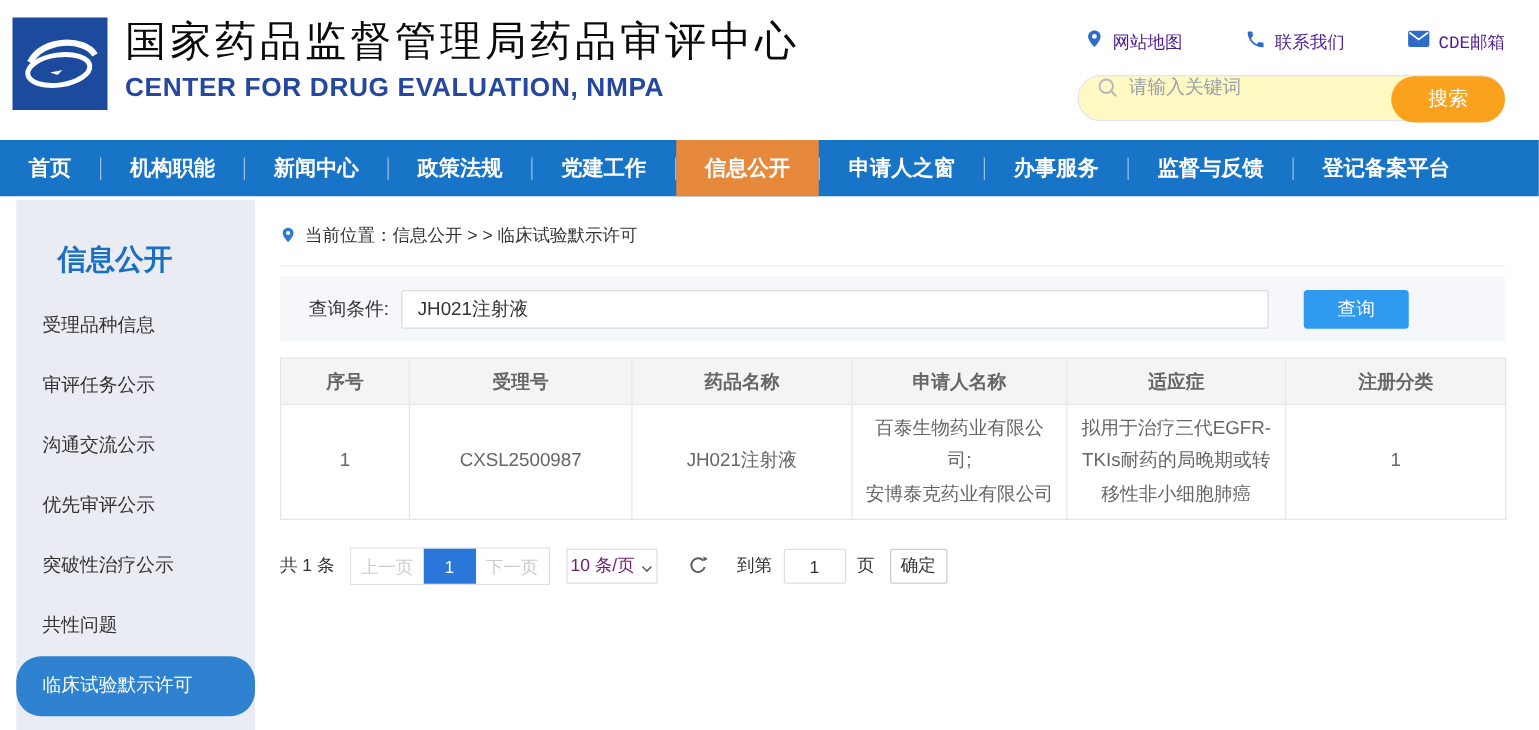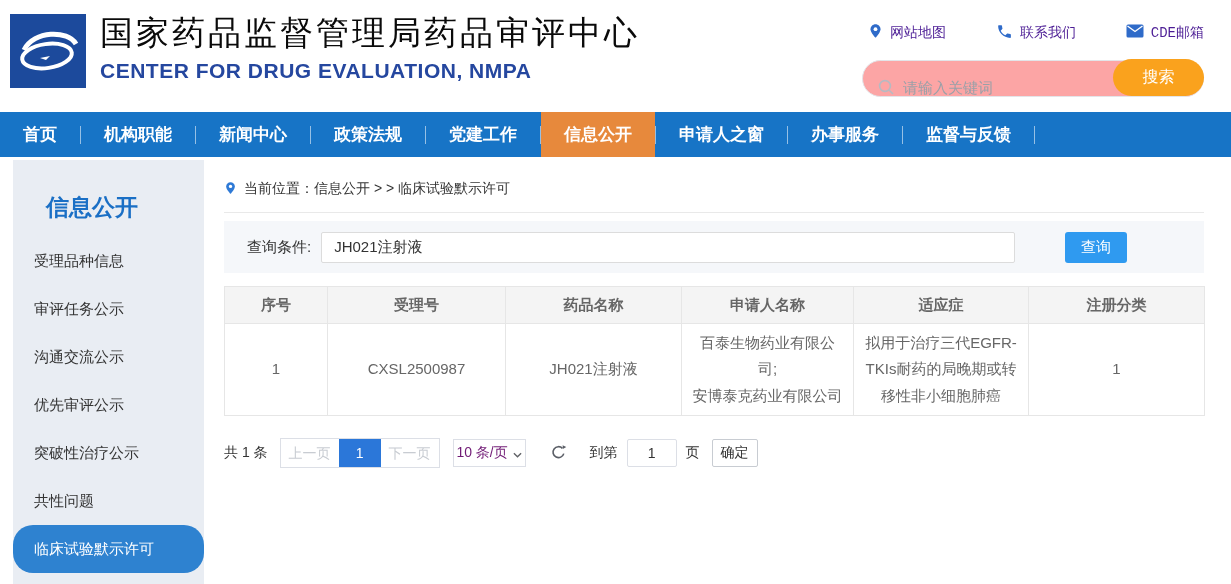--- a/index.html
+++ b/index.html
@@ -10,21 +10,21 @@
   .header { position:absolute; left:0; top:0; width:1231px; height:112px; background:#fff; }
   .logo { position:absolute; left:10px; top:14px; width:76px; height:74px; background:#1c4a9c; }
   .title-block { position:absolute; left:100px; top:14px; }
   .site-title { font-size:33px; font-weight:normal; color:#0a0a0a; letter-spacing:3px; line-height:1.15; }
   .site-subtitle { margin-top:7px; font-size:21px; font-weight:bold; color:#25479f; letter-spacing:0.5px; }
 
   .top-links { position:absolute; left:868px; top:22px; width:336px; display:flex; justify-content:space-between; }
   .top-link { display:flex; align-items:center; gap:7px; font-size:14px; color:#4c1d95; cursor:pointer;font-family:Liberation Mono, monospace; }
 
   .search-bar { position:absolute; left:862px; top:60px; width:342px; height:37px;
-    border:1px solid #e3e5e9; border-radius:19px; background:#fca5a5; display:flex; align-items:flex-end; }
+    border:1px solid #e3e5e9; border-radius:19px; background:#fef9c3; display:flex; align-items:flex-start; }
   .search-bar .mag { margin-left:14px; display:flex; }
   .search-input { flex:1; border:none; outline:none; background:transparent; margin-left:8px;
     font-size:15px; color:#333; font-family:inherit; }
   .search-input::placeholder { color:#9aa0a8; }
   .search-btn { width:91px; height:37px; margin-right:-1px; border:none; border-radius:19px;
     background:#faa21d; color:#fff; font-size:16px; cursor:pointer; font-family:inherit; }
 
   
   .nav { position:absolute; left:0; top:112px; width:1231px; height:45px; background:#1774c6;
     display:flex; align-items:center; padding-left:0; }
@@ -41,21 +41,21 @@
 
   
   .main { position:absolute; left:224px; top:178px; width:980px; }
   .breadcrumb { display:flex; align-items:center; gap:7px; height:22px; font-size:14px; color:#333; }
   .hr { margin-top:12px; border-bottom:1px solid #e9e9e9; }
 
   .query-panel { margin-top:8px; height:52px; background:#f5f7fa; display:flex; align-items:center; padding:0 0 0 23px; }
   .query-label { font-size:15px; color:#333; }
   .query-input { margin-left:10px; width:694px; height:31px; border:1px solid #dcdcdc; border-radius:2px;
     background:#fff; padding-left:12px; font-size:15px; color:#333; outline:none; font-family:inherit; }
-  .query-btn { margin-left:auto; margin-right:77px; width:62px; height:31px; border:none; border-radius:3px;
+  .query-btn { margin-left:auto; margin-right:77px; width:84px; height:31px; border:none; border-radius:3px;
     background:#2f9af0; color:#fff; font-size:15px; cursor:pointer; font-family:inherit; }
 
   table.results { margin-top:13px; width:980px; border-collapse:collapse; table-layout:fixed; }
   .results th { height:37px; background:#f4f4f4; border:1px solid #e6e6e6; font-size:15px;
     font-weight:bold; color:#666; }
   .results td { height:78px; border:1px solid #e6e6e6; text-align:center; vertical-align:middle;
     font-size:15px; color:#666; line-height:1.75; padding:6px 10px; }
   .cell-applicant { white-space:pre-line; }
 
   .pagination { margin-top:22px; display:flex; align-items:center; font-size:14px; color:#333; }
@@ -144,20 +144,21 @@
   <div class="nav-item">党建工作</div>
   <div class="nav-sep"></div>
   <div class="nav-item active">信息公开</div>
   <div class="nav-sep"></div>
   <div class="nav-item">申请人之窗</div>
   <div class="nav-sep"></div>
   <div class="nav-item">办事服务</div>
   <div class="nav-sep"></div>
   <div class="nav-item">监督与反馈</div>
   <div class="nav-sep"></div>
+  <div class="nav-item">登记备案平台</div>
 </div>
 
 <div class="sidebar">
   <div class="sidebar-title">信息公开</div>
   <div class="side-item">受理品种信息</div>
   <div class="side-item">审评任务公示</div>
   <div class="side-item">沟通交流公示</div>
   <div class="side-item">优先审评公示</div>
   <div class="side-item">突破性治疗公示</div>
   <div class="side-item">共性问题</div>

